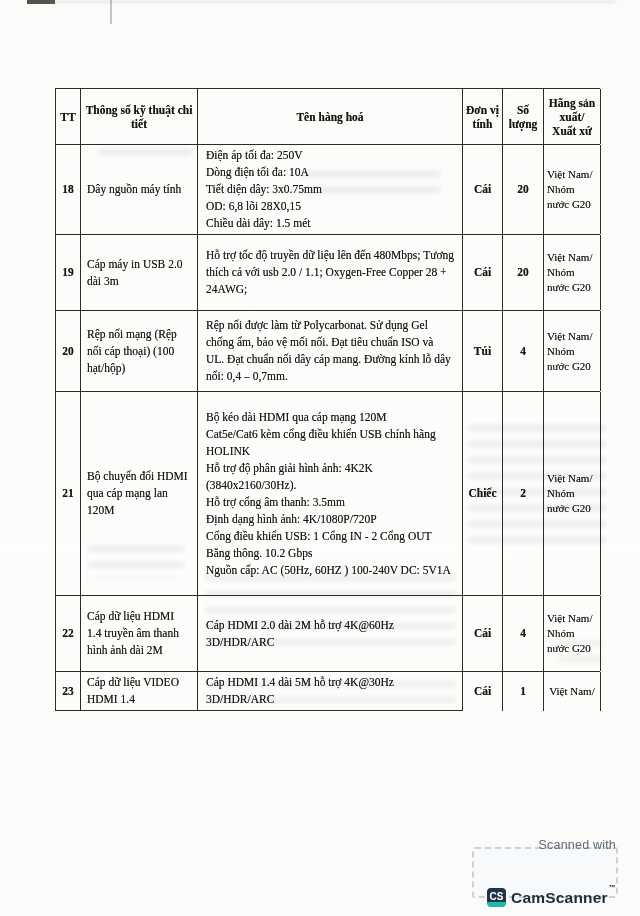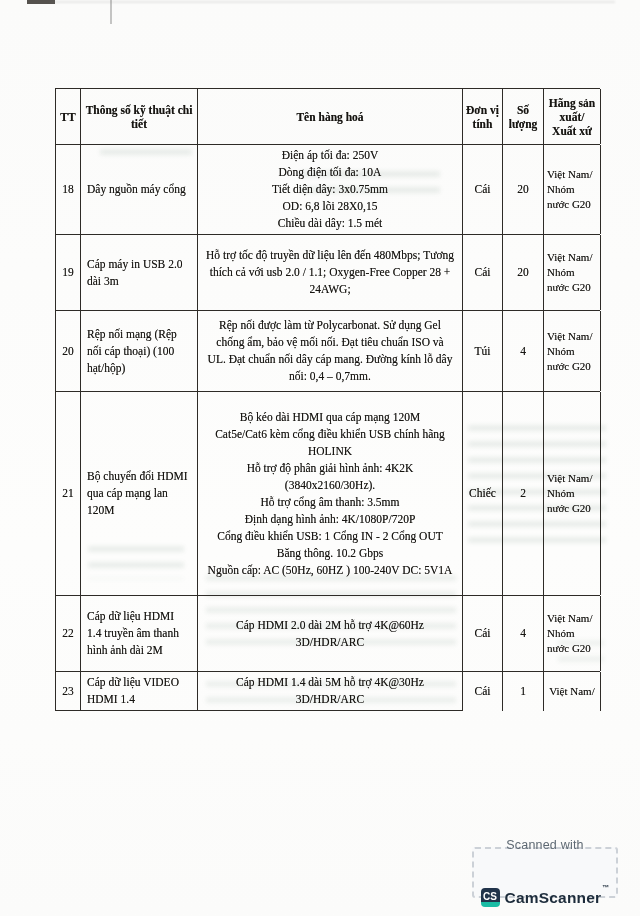--- a/index.html
+++ b/index.html
@@ -48,35 +48,35 @@
     border-bottom:1.5px solid var(--line);
   }
   .row.header{border-top:1.5px solid var(--line);}
   .row.last{border-bottom:none;}
   .row.last .cell:nth-child(-n+3){border-bottom:1.5px solid var(--line);}
   .cell{
     border-right:1.5px solid var(--line);
     display:flex;flex-direction:column;justify-content:center;
     overflow:hidden;
   }
-  .c-tt,.c-unit,.c-qty{align-items:center;text-align:left;}
+  .c-tt,.c-unit,.c-qty{align-items:center;text-align:left;font-weight:bold;}
   .c-name{padding:2px 6px;text-align:left;}
   .c-specs{padding:2px 8px;text-align:left;}
   .c-origin{align-items:center;font-size:11px;line-height:15px;padding:2px 3px;}
   .hcell{align-items:center;justify-content:center;text-align:center;
          font-weight:bold;font-size:11.5px;line-height:14px;padding:2px 2px;}
   .hcell .origin2{margin-top:0;display:block;}
-  .spec-line{display:block;text-align:center;}
+  .spec-line{display:block;}
 
   
   .cam-badge{
     position:absolute;left:472px;top:847px;width:146px;height:51px;
     background:#f8f9fa;
     border:2px dashed #ccd1d7;border-radius:3px;
-    display:flex;flex-direction:column;align-items:center;justify-content:center;
+    display:flex;flex-direction:column;align-items:flex-end;justify-content:center;
     font-family:"Liberation Sans","DejaVu Sans",sans-serif;
     gap:2px;
   }
   .cam-line1{font-size:12.5px;color:#5e6973;letter-spacing:.2px;}
   .cam-line2{display:flex;align-items:center;gap:5px;margin-top:34px;}
   .cs-icon{
     width:19px;height:19px;border-radius:4px;
     background:linear-gradient(180deg,#20334a 0%,#20334a 76%,#19bca4 76%,#19bca4 100%);
     color:#ffffff;font-size:10px;font-weight:bold;
     display:flex;align-items:center;justify-content:center;
@@ -109,21 +109,21 @@
       <div class="cell c-unit hcell">Đơn vị tính</div>
       <div class="cell c-qty hcell">Số lượng</div>
       <div class="cell c-origin hcell">
         <span>Hãng sản xuất/</span>
         <span class="origin2">Xuất xứ</span>
       </div>
     </div>
     <div id="rows">
         <div class="row" style="min-height: 86px;">
           <div class="cell c-tt">18</div>
-          <div class="cell c-name">Dây nguồn máy cổng</div>
+          <div class="cell c-name">Dây nguồn máy tính</div>
           <div class="cell c-specs">
             <span class="spec-line">Điện áp tối đa: 250V</span>
             <span class="spec-line">Dòng điện tối đa: 10A</span>
             <span class="spec-line">Tiết diện dây: 3x0.75mm</span>
             <span class="spec-line">OD: 6,8 lõi 28X0,15</span>
             <span class="spec-line">Chiều dài dây: 1.5 mét</span>
           </div>
           <div class="cell c-unit">Cái</div>
           <div class="cell c-qty">20</div>
           <div class="cell c-origin">Việt Nam/ Nhóm nước G20</div>

